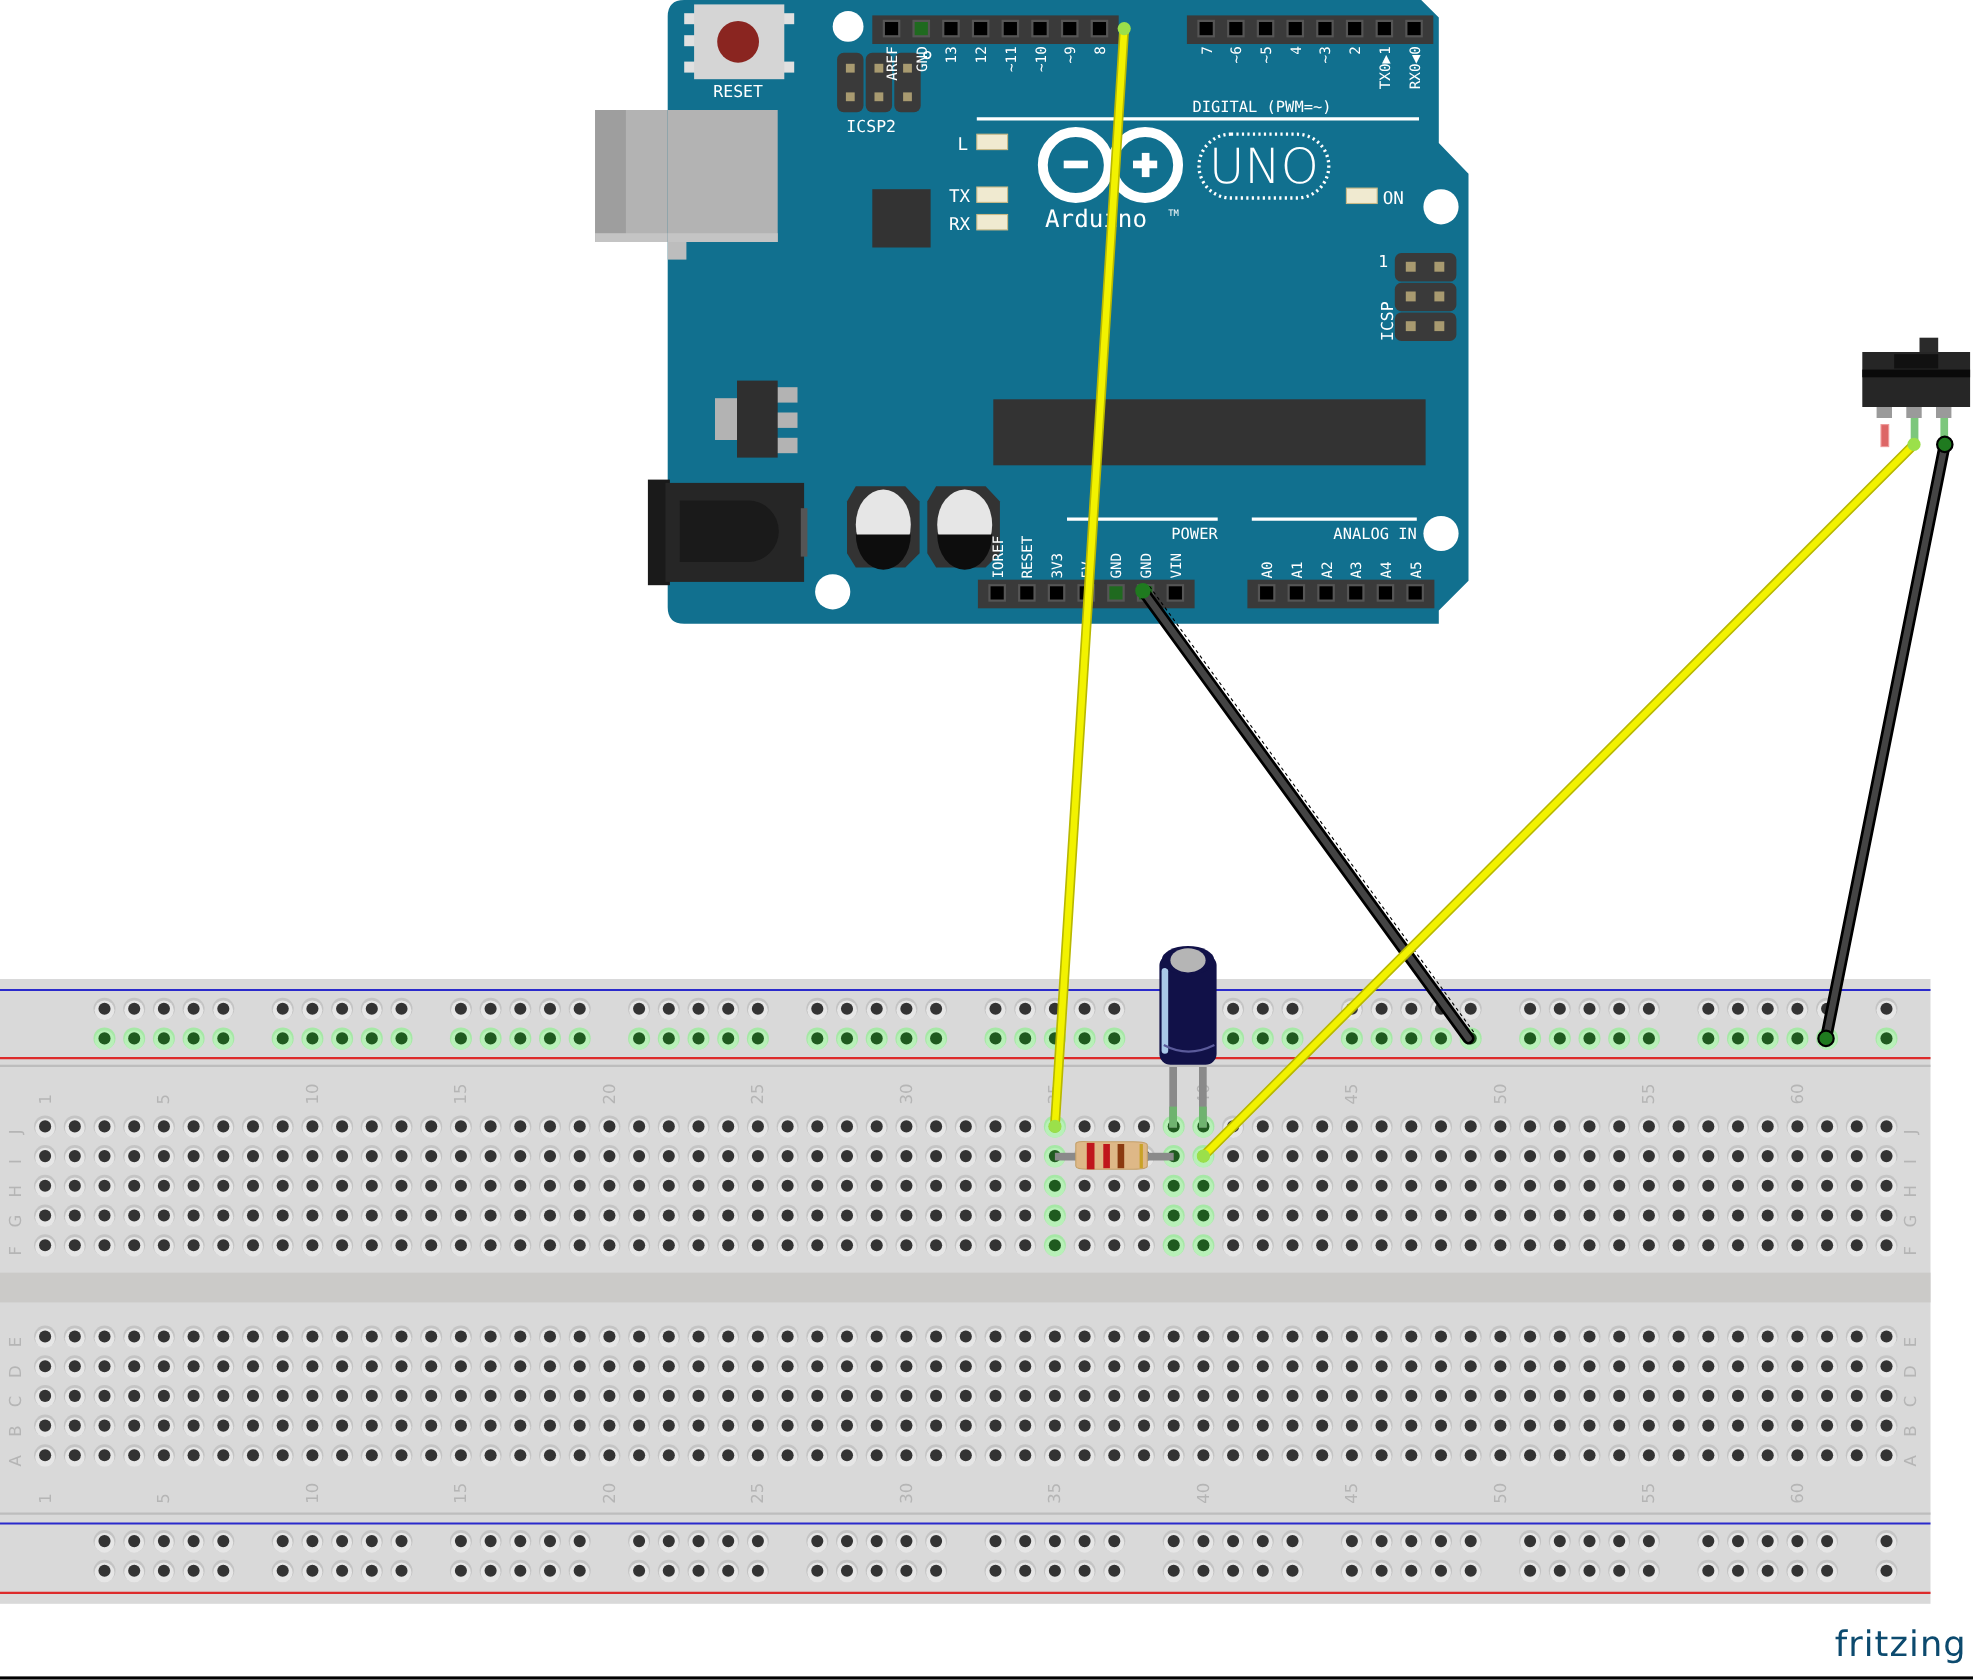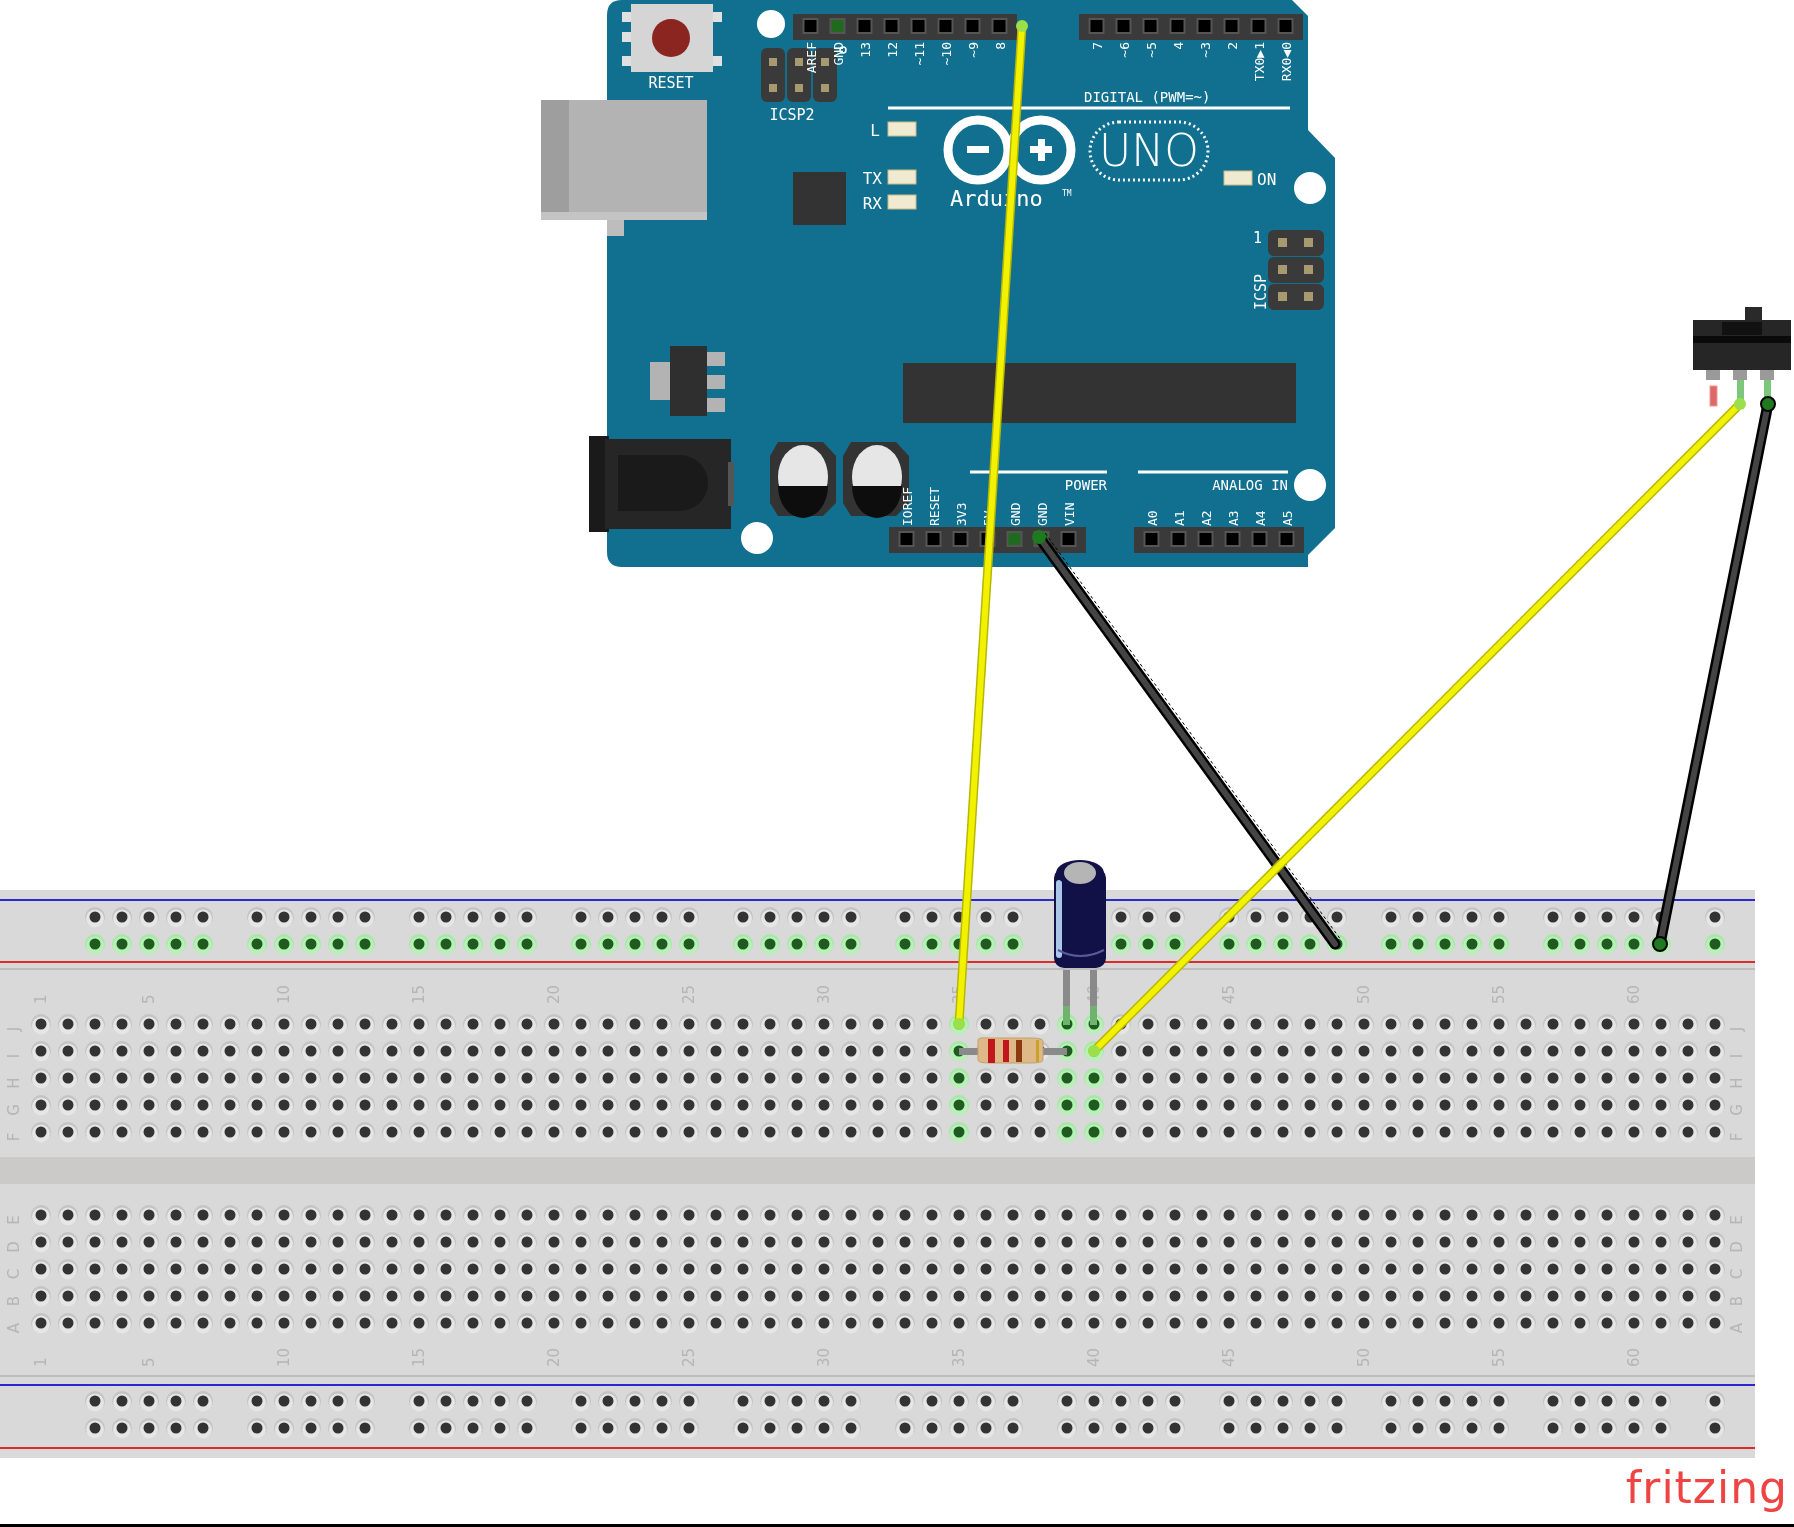--- a/index.html
+++ b/index.html
@@ -1,20 +1,20 @@
 <!DOCTYPE html>
 <html><head>
 <meta charset="utf-8">
 <style>
   html,body{margin:0;padding:0;background:#ffffff;}
   body{width:1794px;height:1527px;position:relative;overflow:hidden;font-family:"DejaVu Sans Mono",monospace;}
   #stage{position:absolute;left:0;top:0;width:1794px;height:1527px;}
   .silk{fill:#ffffff;font-family:"DejaVu Sans Mono",monospace;}
   .bblabel{fill:#b5b5b5;font-family:"DejaVu Sans",sans-serif;font-size:15px;}
-  #fritzing-logo{position:absolute;right:6px;bottom:14px;font-family:"DejaVu Sans",sans-serif;font-size:44px;color:#ef4444;letter-spacing:1px;}
+  #fritzing-logo{position:absolute;right:6px;bottom:14px;font-family:"DejaVu Sans",sans-serif;font-size:32px;color:#0c4a6e;letter-spacing:1px;}
   #bottom-rule{position:absolute;left:0;right:0;bottom:0;height:3px;background:#000;}
 </style>
 </head>
 <body>
 
 <div id="stage">
 <svg id="svg" width="1794" height="1527" viewBox="0 0 1794 1527" xmlns="http://www.w3.org/2000/svg">
 
   <g id="breadboard">
     <rect x="0" y="890" width="1755" height="568" fill="#d9d9d9"></rect>

